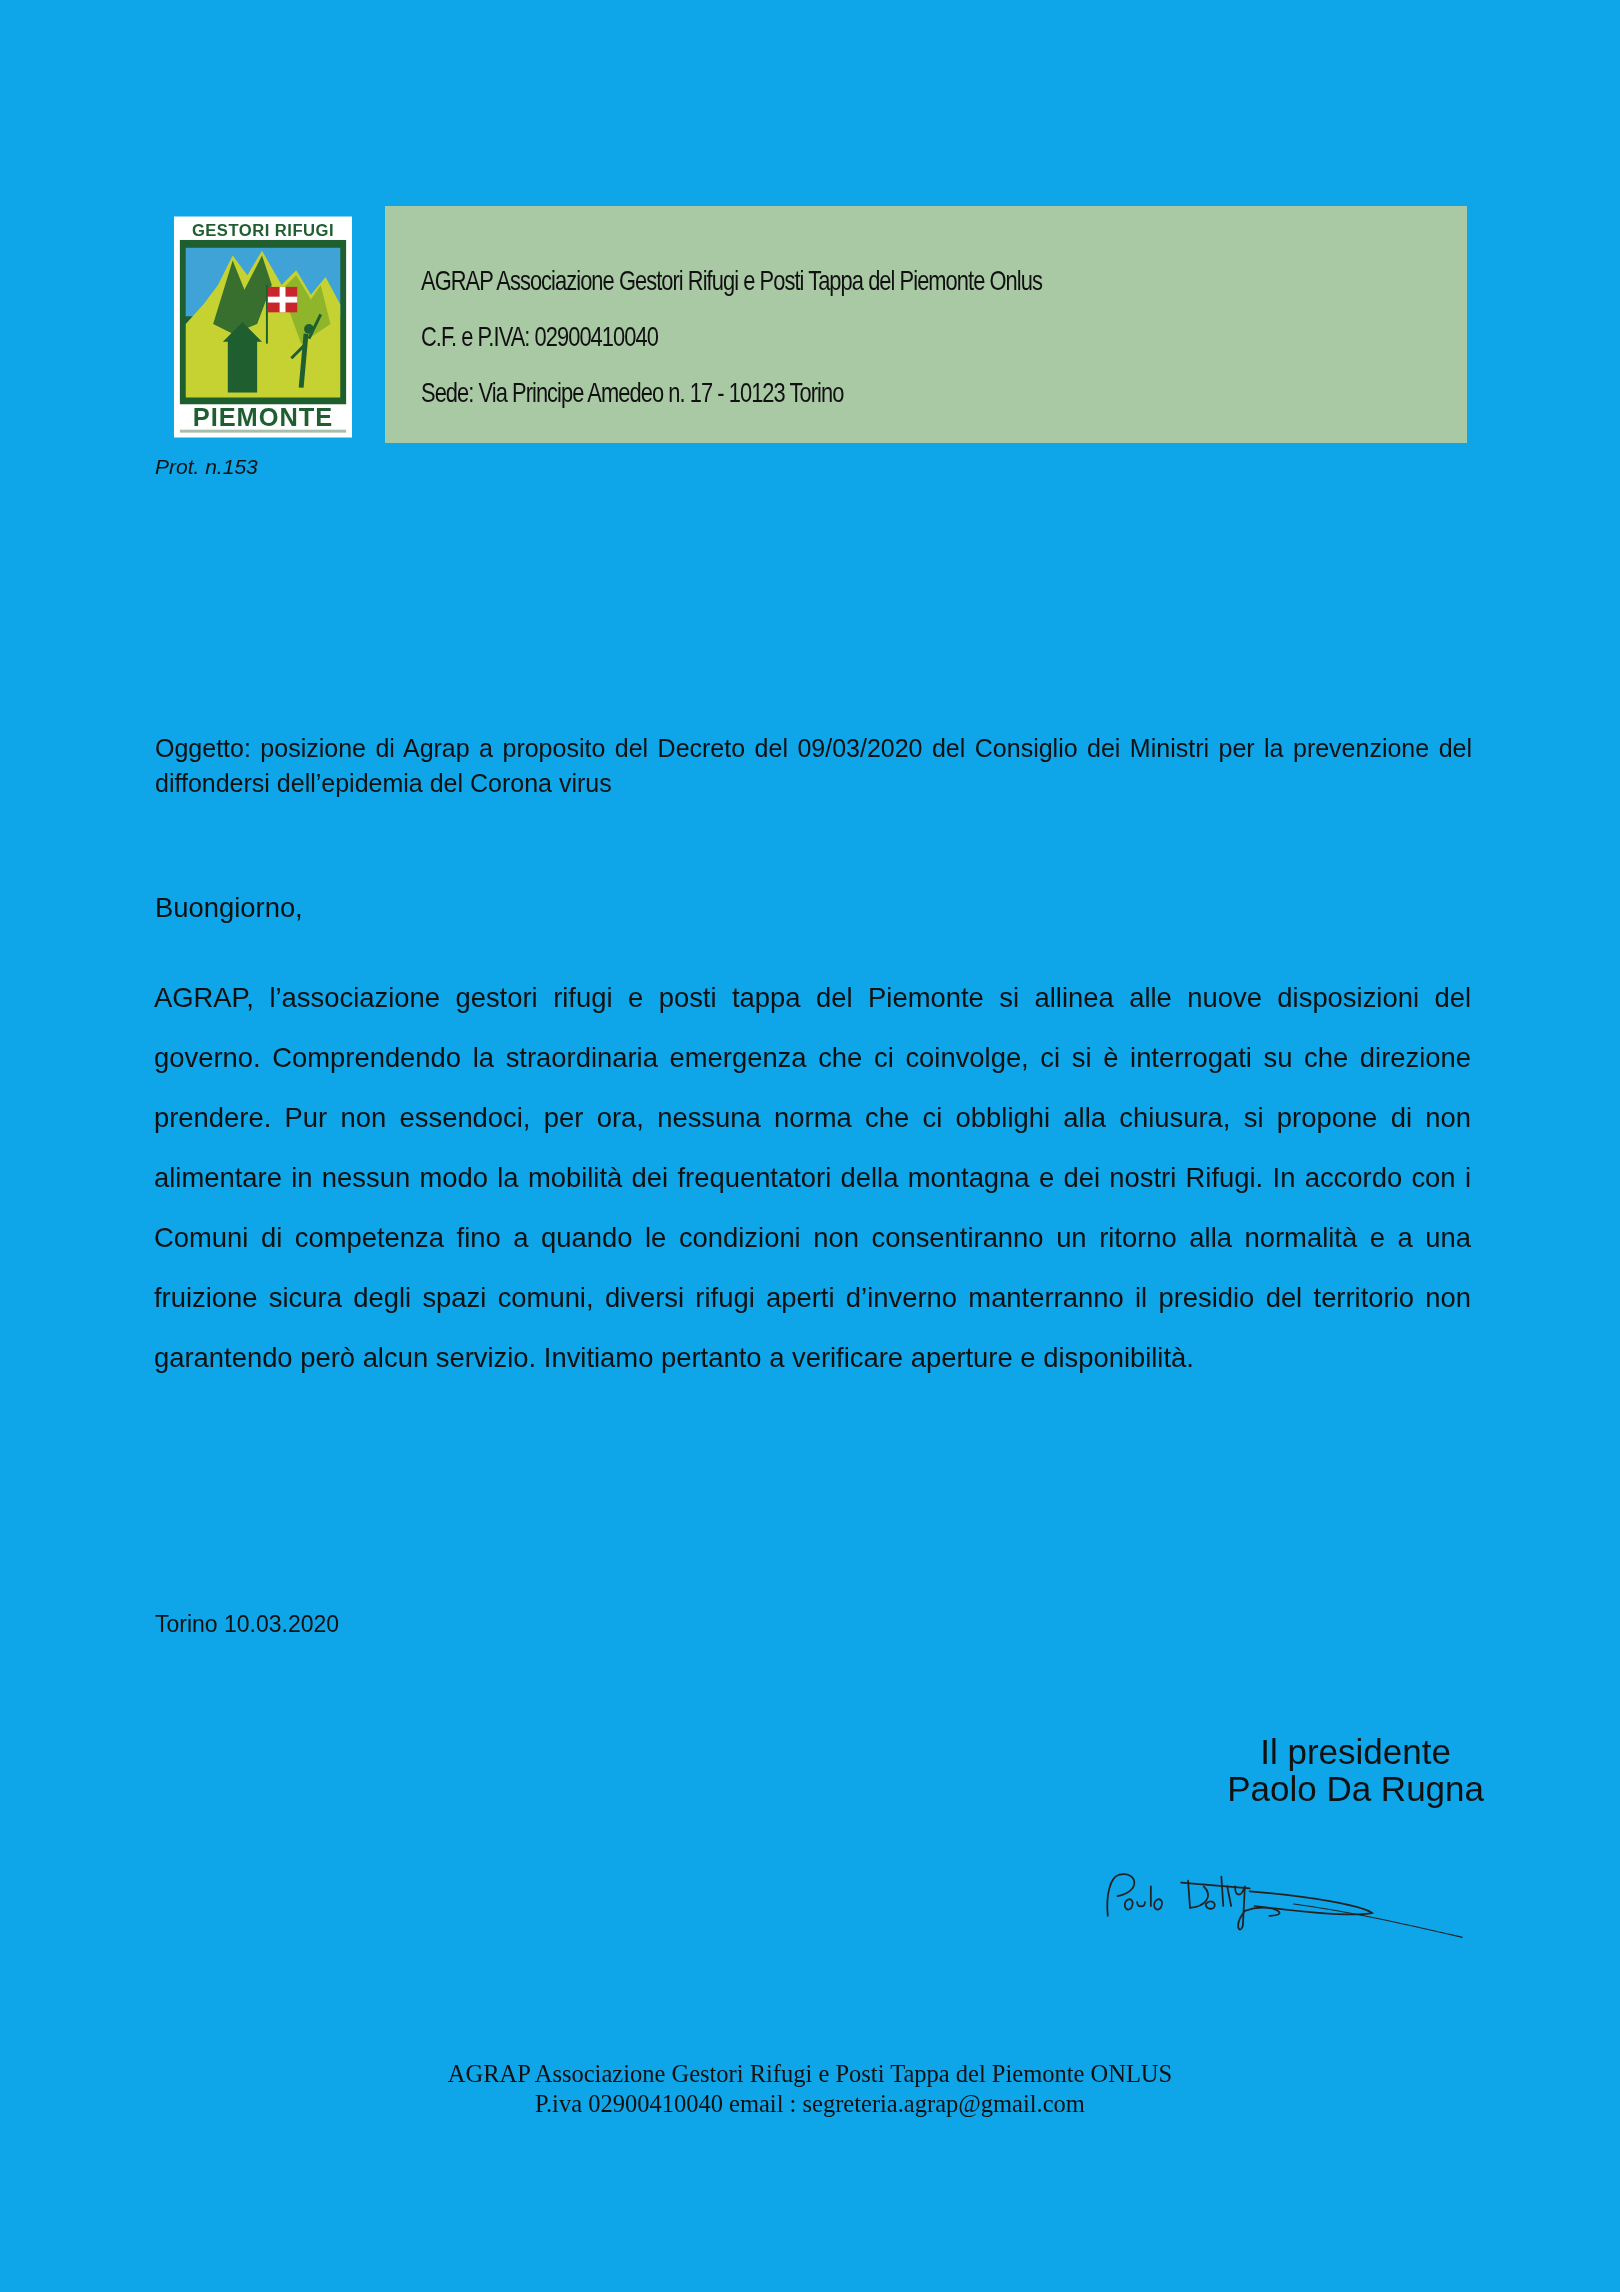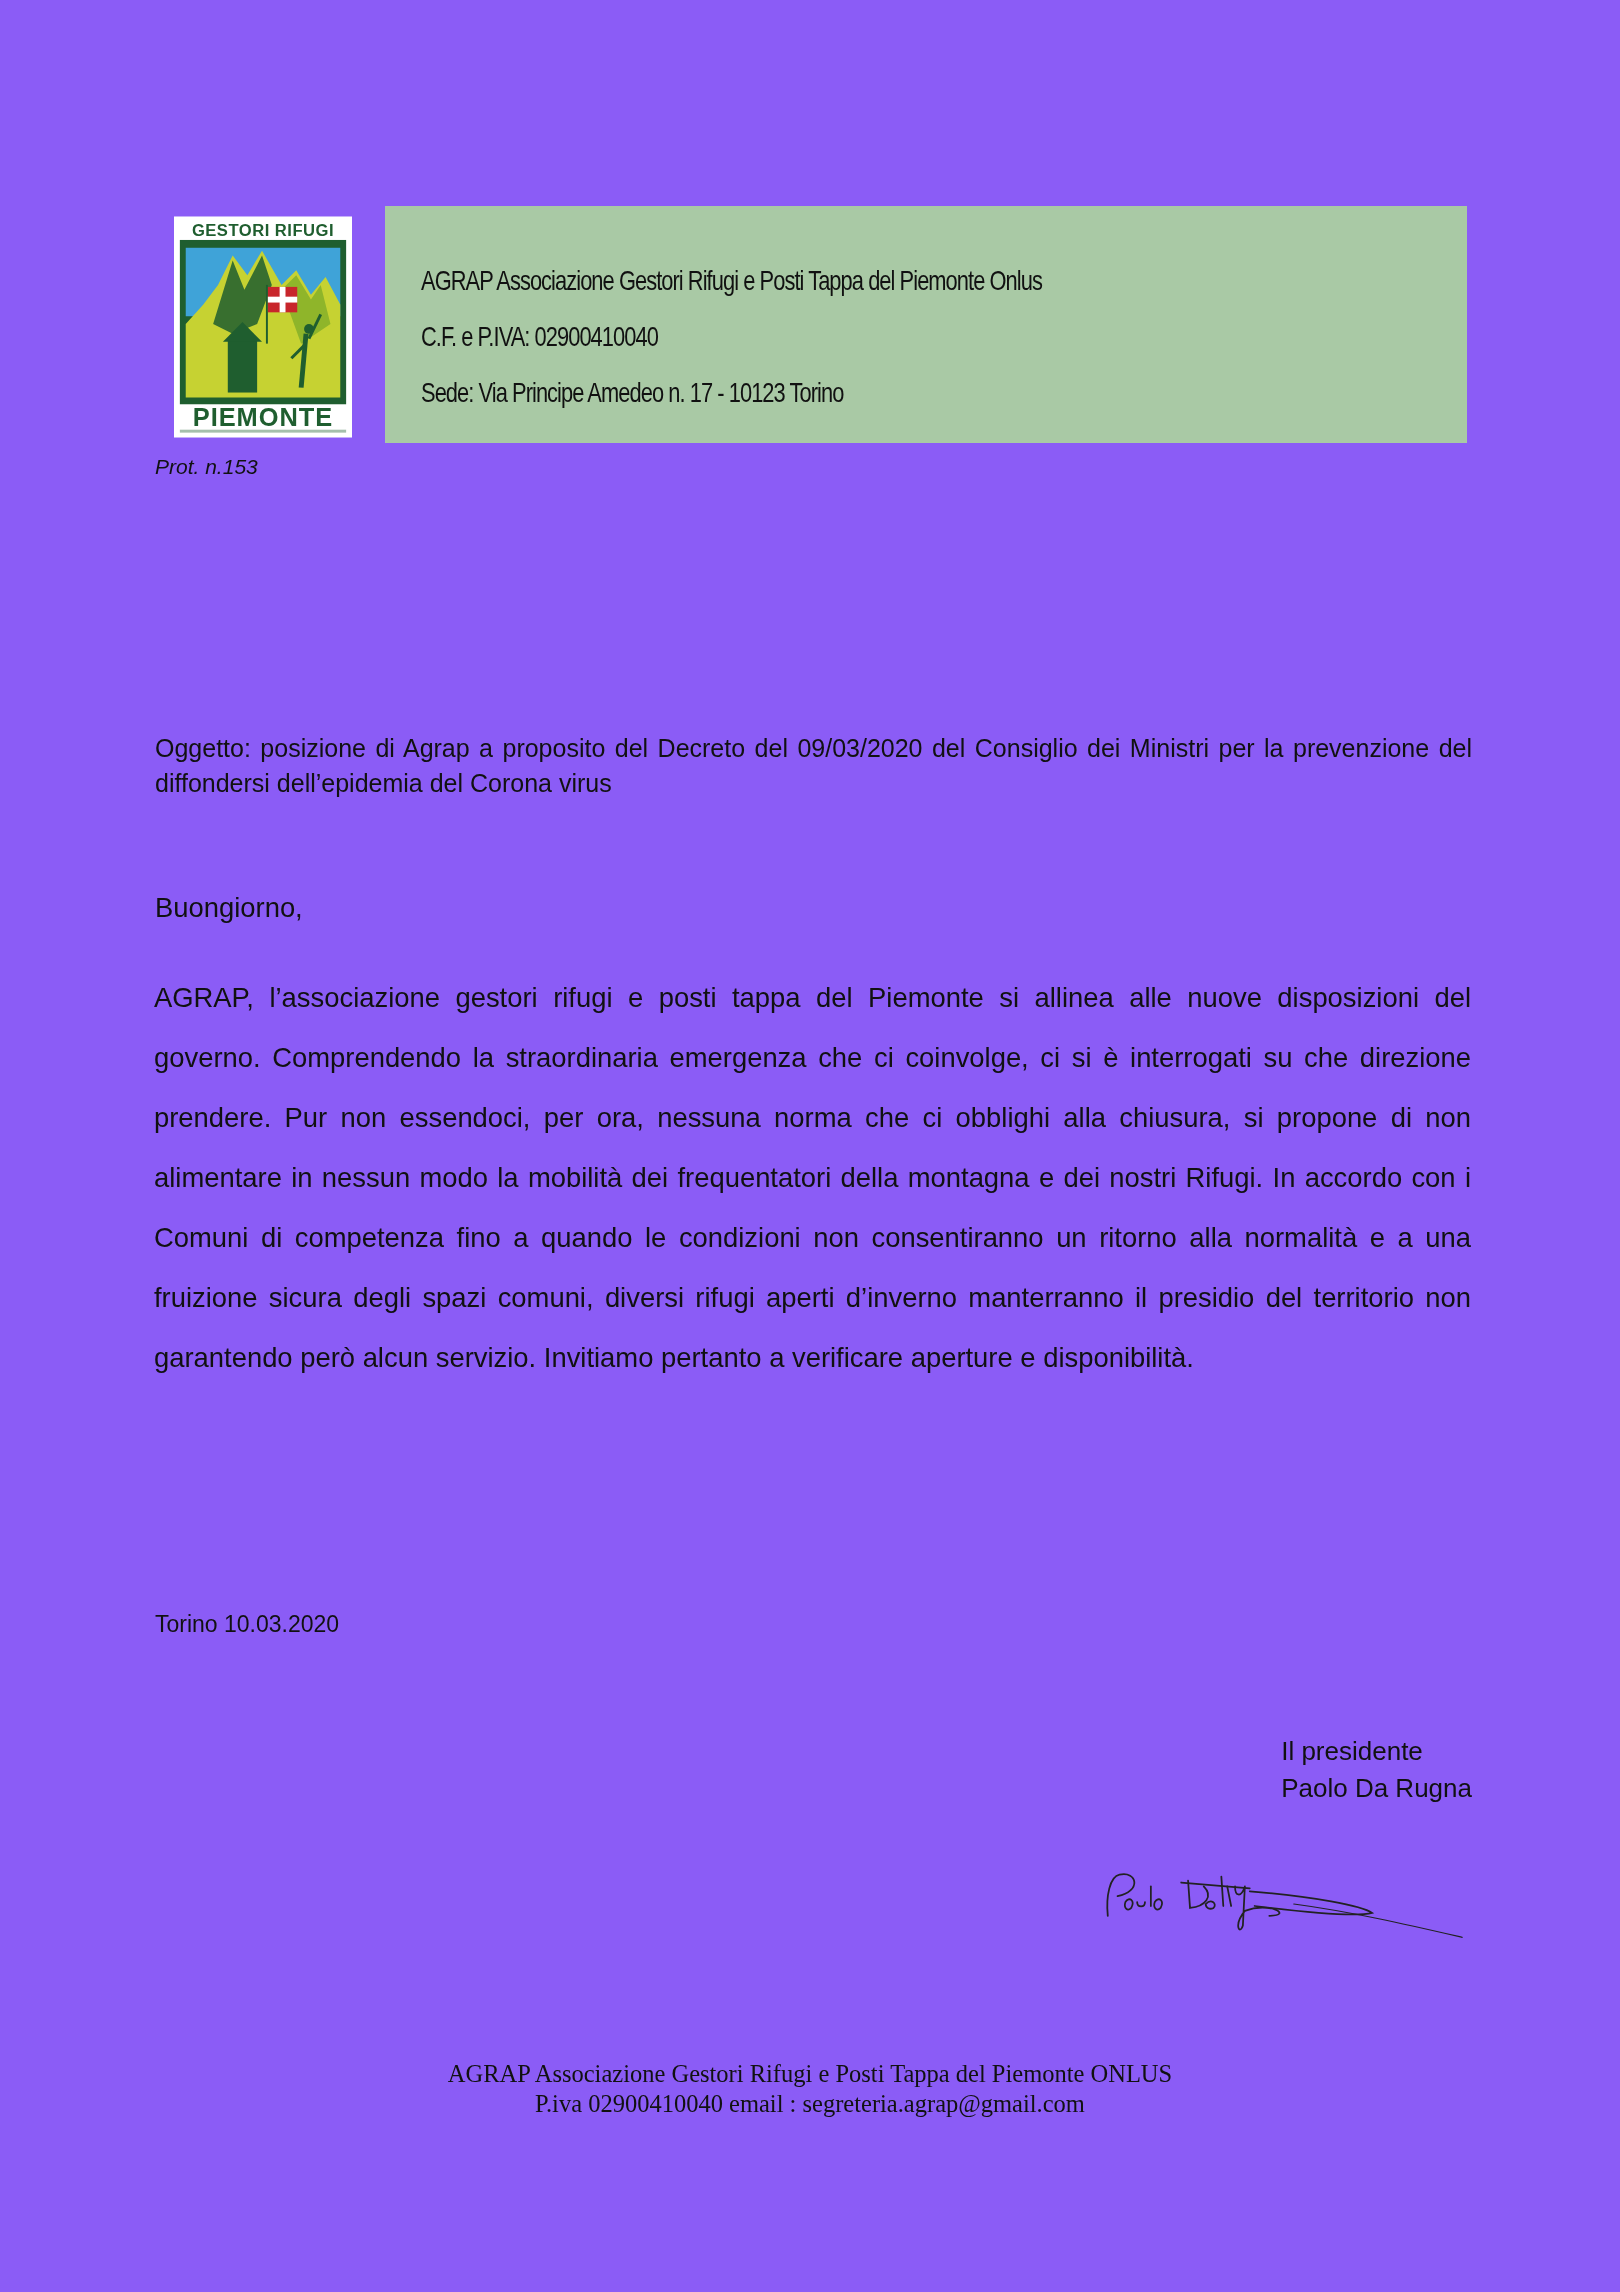--- a/index.html
+++ b/index.html
@@ -1,18 +1,18 @@
 <!DOCTYPE html>
 <html><head>
   <meta charset="utf-8">
   <style>
     html, body { margin: 0; padding: 0; background: #ffffff; }
     body { width: 1620px; height: 2293px; position: relative; overflow: hidden;
            font-family: "Liberation Sans", "DejaVu Sans", sans-serif; color: #111; }
-    .page { position: absolute; left: 0; top: 0; width: 1620px; height: 2293px; background: #8b5cf6; }
+    .page { position: absolute; left: 0; top: 0; width: 1620px; height: 2293px; background: #0ea5e9; }
 
     
     .logo { position: absolute; left: 174px; top: 216px; width: 178px; height: 222px; }
     .letterhead { position: absolute; left: 385px; top: 206px; width: 1082px; height: 237px;
                   background: #a9c9a5; box-sizing: border-box; padding: 47px 0 0 36px; }
     .lh-line { font-family: "Liberation Sans Narrow", "Liberation Sans", sans-serif; font-size: 28px;
                letter-spacing: -1.2px; color: #111; transform: scaleX(0.78); transform-origin: left center;
                white-space: nowrap; height: 56px; line-height: 56px; font-weight: normal; }
 
     .prot { position: absolute; left: 155px; top: 455px; font-size: 21px; color: #111; font-style: italic; }
@@ -21,22 +21,22 @@
                font-weight: normal; line-height: 35px; color: #111; text-align: justify; }
 
     .greeting { position: absolute; left: 155px; top: 892px; font-size: 27.4px; color: #111; text-align: right; }
 
     .body-par { position: absolute; left: 154px; top: 968px; width: 1317px; font-size: 27.4px;
                 line-height: 60px; color: #111; text-align: justify; text-align-last: left; }
 
     .closing { position: absolute; left: 155px; top: 1492px; font-size: 27.4px; color: #111; }
     .place-date { position: absolute; left: 155px; top: 1611px; font-size: 23px; color: #111; }
 
-    .sig-block { position: absolute; right: 148px; top: 1733px; text-align: left;
-                 font-size: 26px; line-height: 37px; color: #111; }
+    .sig-block { position: absolute; right: 136px; top: 1733px; text-align: center;
+                 font-size: 35px; line-height: 37px; color: #111; }
 
     .signature { position: absolute; left: 1098px; top: 1857px; width: 372px; height: 98px; }
 
     .footer { position: absolute; left: 0; top: 2059px; width: 1620px; text-align: center;
               font-family: "Liberation Serif", "DejaVu Serif", serif; font-size: 24.5px; line-height: 30px; color: #111; }
   </style>
 </head>
 <body>
 
 <div class="page">

